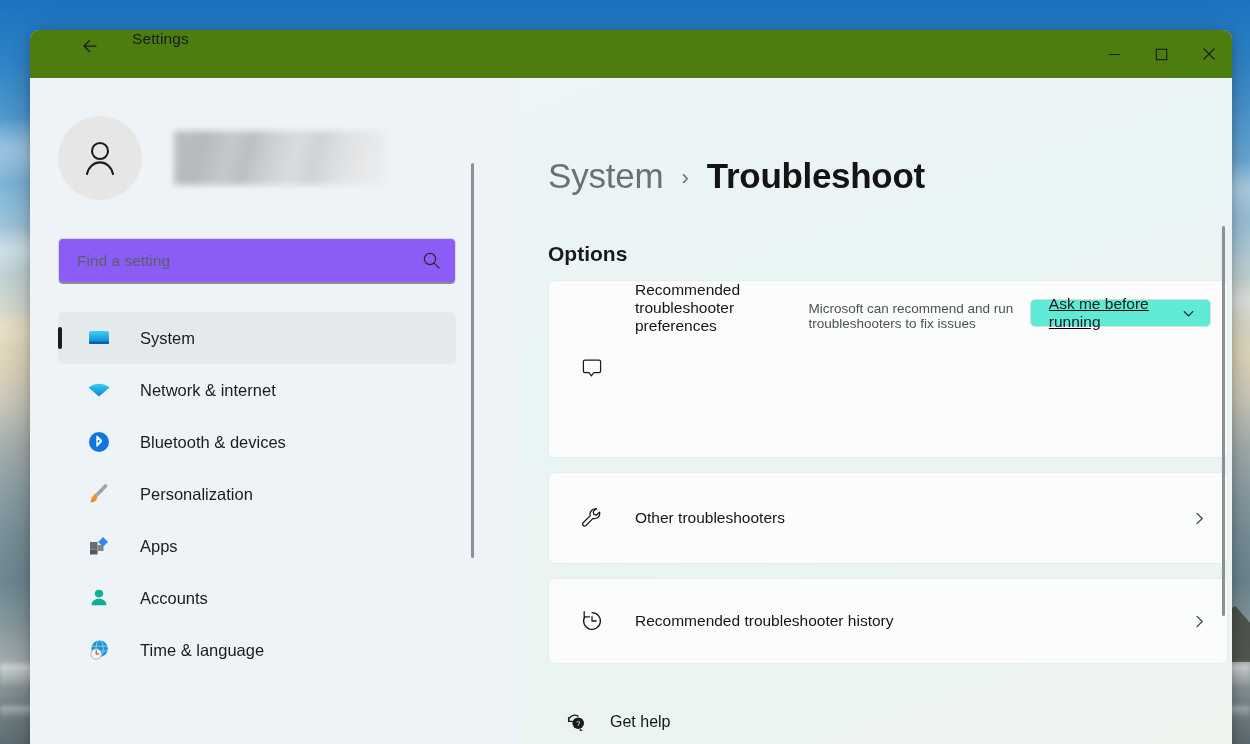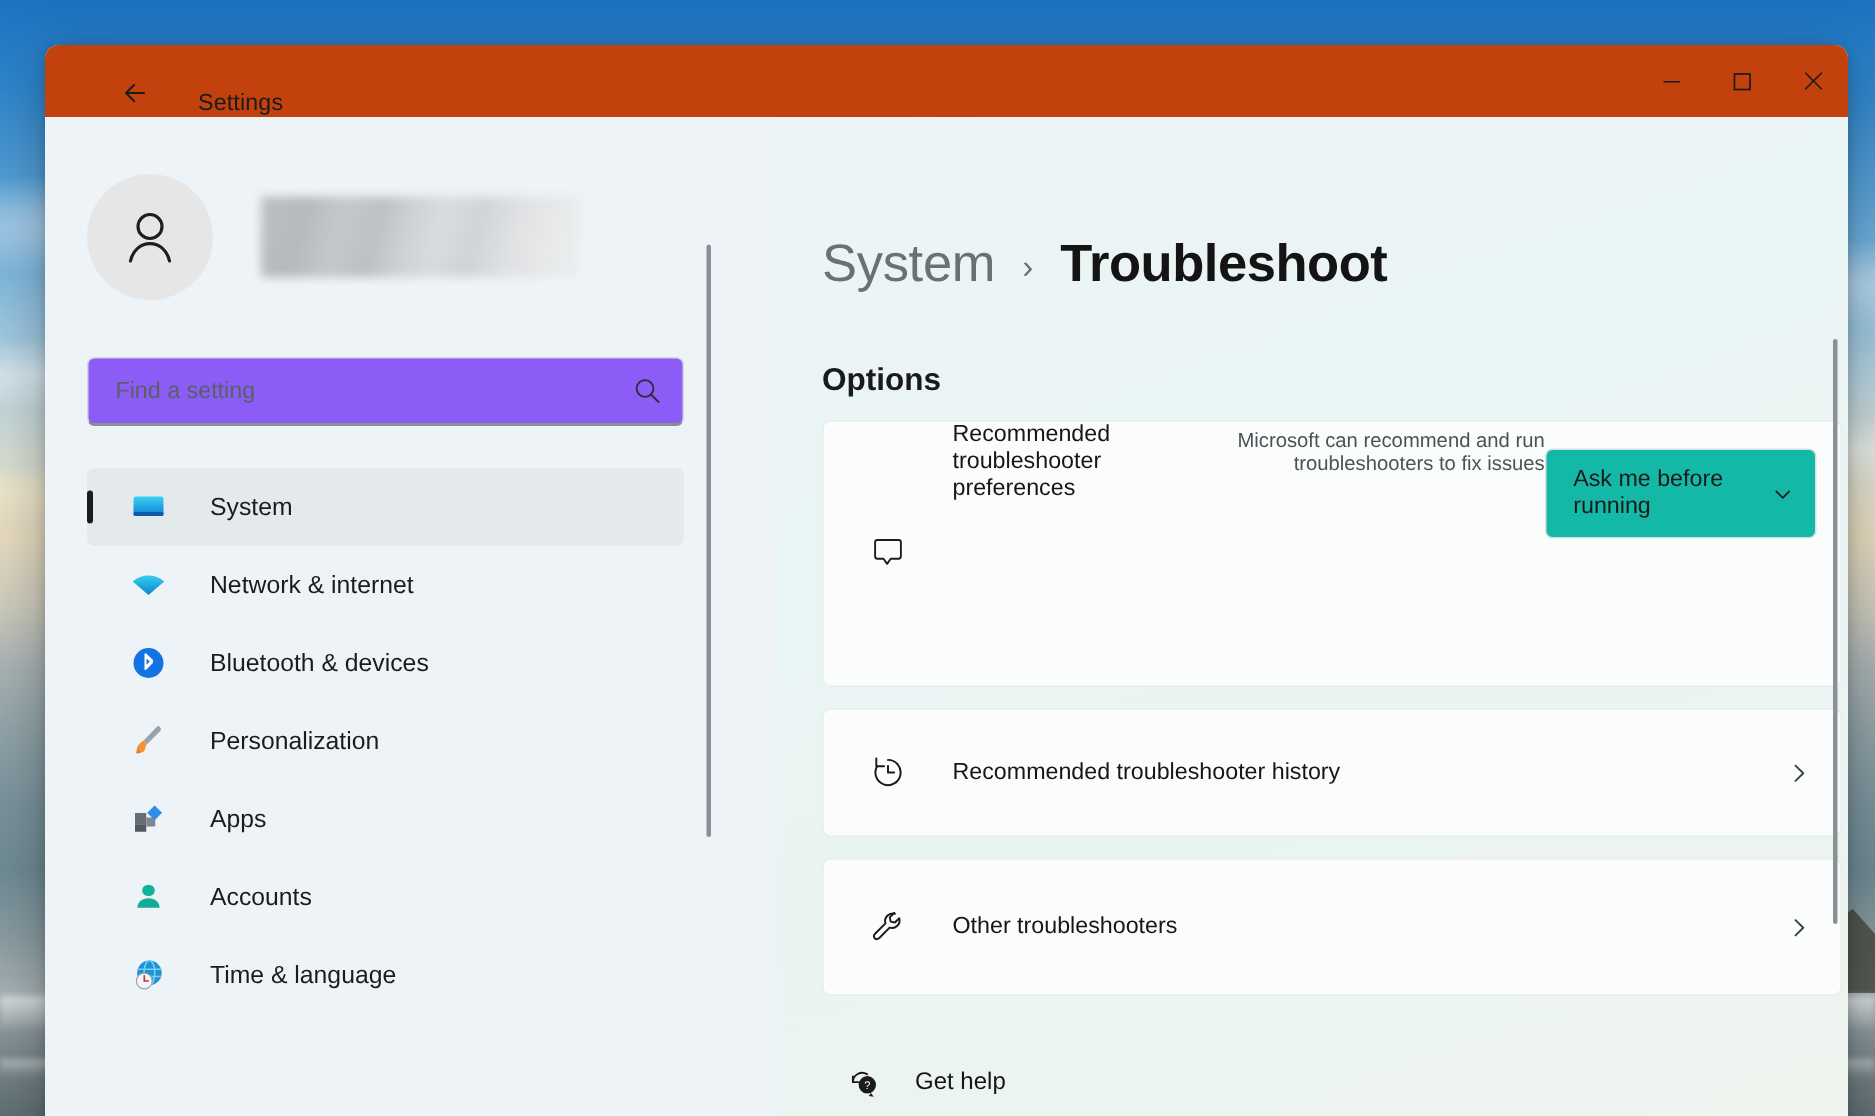--- a/index.html
+++ b/index.html
@@ -78,22 +78,22 @@
     box-shadow: 0 10px 42px rgba(0,0,0,.30), 0 2px 8px rgba(0,0,0,.18);
     display: flex;
     flex-direction: column;
   }
 
   
   #titlebar {
     height: 48px;
     flex: 0 0 48px;
     display: flex;
-    align-items: flex-end;
-    background: #c2410c;
+    align-items: flex-start;
+    background: #4d7c0f;
     position: relative;
   }
   #back-btn {
     width: 40px; height: 32px;
     margin-left: 40px;
     display: flex; align-items: center; justify-content: center;
     border-radius: 4px;
     cursor: pointer;
   }
   #app-title {
@@ -252,40 +252,41 @@
     display: flex;
     align-items: center;
     cursor: pointer;
   }
   .card-icon {
     width: 86px; flex: 0 0 86px;
     display: flex; align-items: center; justify-content: center;
   }
   .card-body { flex: 1; padding-right: 16px; }
   .card-title { font-size: 15.5px; color: #161616; }
-  .card-sub { font-size: 13.5px; color: #4d5257; margin-top: 5px; text-align: right; }
+  .card-sub { font-size: 13.5px; color: #4d5257; margin-top: 20px; }
   .card-chevron {
     width: 56px; flex: 0 0 56px;
     display: flex; align-items: center; justify-content: center;
   }
 
   #card-prefs { height: 178px; align-items: stretch; }
   #card-prefs .card-icon { align-items: center; }
   #card-prefs .card-body {
     display: flex; flex-direction: row; justify-content: center;
   }
   #dropdown {
     margin-top: 18px;
-    width: 284px; height: 60px;
-    background: #14b8a6;
+    width: 284px; height: 28px;
+    background: #5eead4;
     border: 1px solid #d9dede;
     border-radius: 5px;
     display: flex; align-items: center;
     padding: 0 14px 0 18px;
     cursor: pointer;
+    text-decoration: underline;
   }
   #dropdown-value { flex: 1; font-size: 15.5px; color: #1a1a1a; }
 
   #card-history { height: 86px; }
   #card-other { height: 92px; }
 
   #links { margin-top: 36px; }
   .linkrow {
     display: flex; align-items: center;
     height: 44px;
@@ -482,46 +483,46 @@
             <div class="card-sub">Microsoft can recommend and run troubleshooters to fix issues</div>
             <div id="dropdown">
               <span id="dropdown-value">Ask me before running</span>
               <svg width="15" height="15" viewBox="0 0 15 15" fill="none">
                 <path d="M3.2 5.6L7.5 9.9l4.3-4.3" stroke="#1b1b1b" stroke-width="1.2" stroke-linecap="round" stroke-linejoin="round"></path>
               </svg>
             </div>
           </div>
         </div>
 
+        <div class="card" id="card-other">
+          <div class="card-icon">
+            <svg width="30" height="30" viewBox="0 0 30 30" fill="none">
+              <path d="M19.6 6.2a5.1 5.1 0 0 0-6.3 6.4L6.4 19.5a2 2 0 1 0 2.8 2.8l6.9-6.9a5.1 5.1 0 0 0 6.4-6.3l-2.9 2.9-2.8-.6-.6-2.8 2.9-2.9z" stroke="#1b1b1b" stroke-width="1.3" stroke-linejoin="round"></path>
+            </svg>
+          </div>
+          <div class="card-body">
+            <div class="card-title">Other troubleshooters</div>
+          </div>
+          <div class="card-chevron">
+            <svg width="17" height="17" viewBox="0 0 17 17" fill="none">
+              <path d="M6 3.4L11.2 8.5 6 13.6" stroke="#3a4045" stroke-width="1.25" stroke-linecap="round" stroke-linejoin="round"></path>
+            </svg>
+          </div>
+        </div>
+
         <div class="card" id="card-history">
           <div class="card-icon">
             <svg width="30" height="30" viewBox="0 0 30 30" fill="none">
               <path d="M15 6.6a8.4 8.4 0 1 1-7.2 4.1" stroke="#1b1b1b" stroke-width="1.3" stroke-linecap="round"></path>
               <path d="M7.2 5.6v5.2h5.2" stroke="#1b1b1b" stroke-width="1.3" stroke-linecap="round" stroke-linejoin="round"></path>
               <path d="M15 10.6V15h4.1" stroke="#1b1b1b" stroke-width="1.3" stroke-linecap="round" stroke-linejoin="round"></path>
             </svg>
           </div>
           <div class="card-body">
             <div class="card-title">Recommended troubleshooter history</div>
-          </div>
-          <div class="card-chevron">
-            <svg width="17" height="17" viewBox="0 0 17 17" fill="none">
-              <path d="M6 3.4L11.2 8.5 6 13.6" stroke="#3a4045" stroke-width="1.25" stroke-linecap="round" stroke-linejoin="round"></path>
-            </svg>
-          </div>
-        </div>
-
-        <div class="card" id="card-other">
-          <div class="card-icon">
-            <svg width="30" height="30" viewBox="0 0 30 30" fill="none">
-              <path d="M19.6 6.2a5.1 5.1 0 0 0-6.3 6.4L6.4 19.5a2 2 0 1 0 2.8 2.8l6.9-6.9a5.1 5.1 0 0 0 6.4-6.3l-2.9 2.9-2.8-.6-.6-2.8 2.9-2.9z" stroke="#1b1b1b" stroke-width="1.3" stroke-linejoin="round"></path>
-            </svg>
-          </div>
-          <div class="card-body">
-            <div class="card-title">Other troubleshooters</div>
           </div>
           <div class="card-chevron">
             <svg width="17" height="17" viewBox="0 0 17 17" fill="none">
               <path d="M6 3.4L11.2 8.5 6 13.6" stroke="#3a4045" stroke-width="1.25" stroke-linecap="round" stroke-linejoin="round"></path>
             </svg>
           </div>
         </div>
 
         <div id="links">
           <div class="linkrow">

